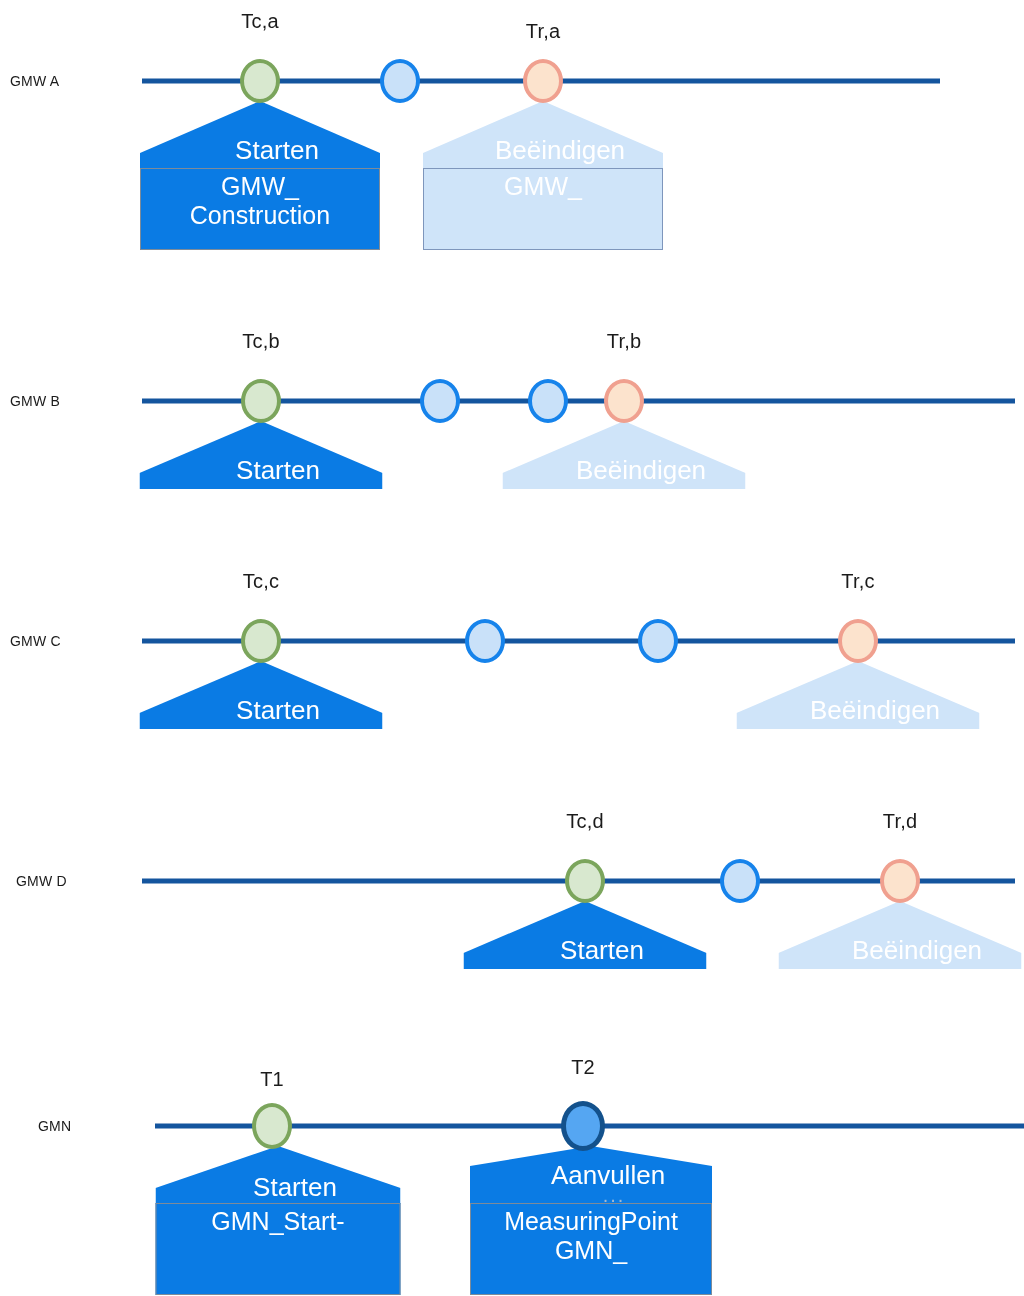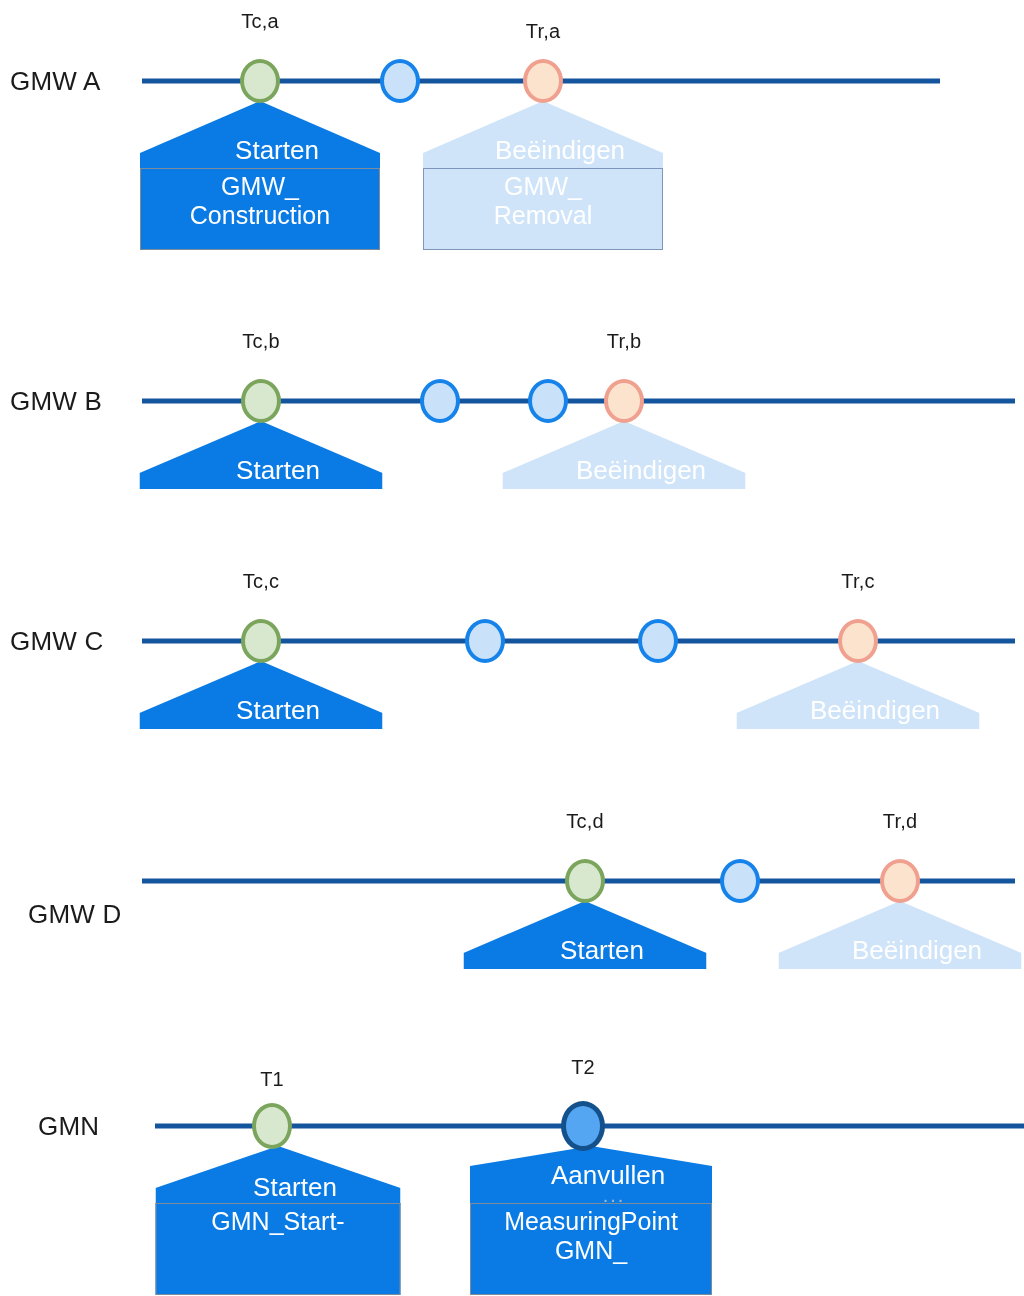--- a/index.html
+++ b/index.html
@@ -18,21 +18,21 @@
     overflow: hidden;
     background: #ffffff;
   }
   .row {
     position: absolute;
     left: 0;
     width: 1024px;
   }
   .row-label {
     position: absolute;
-    font-size: 26px;
+    font-size: 14px;
     color: #1b1b1b;
     white-space: nowrap;
     letter-spacing: 0.2px;
     transform: translateY(-50%);
   }
   .timeline {
     position: absolute;
     height: 5px;
     background: #14559E;
     transform: translateY(-50%);
@@ -141,21 +141,20 @@
 
     <div class="callout" style="left:543px;top:101px;width:240px;">
       <div class="pent" style="height:68px;">
         <svg viewBox="0 0 240 68" preserveAspectRatio="none" aria-hidden="true">
           <polygon points="120,0 240,52 240,68 0,68 0,52" fill="#CFE4F9"></polygon>
         </svg>
         <div class="pent-label" style="top:34px;">Beëindigen</div>
       </div>
       <div class="boxpart light" style="height:82px;">
         <div>GMW_</div>
-        <div>Removal</div>
       </div>
     </div>
 
     <div class="marker green" style="left:260px;top:81px;width:40px;height:44px;"></div>
     <div class="marker blue" style="left:400px;top:81px;width:40px;height:44px;"></div>
     <div class="marker peach" style="left:543px;top:81px;width:40px;height:44px;"></div>
   </div>
 
   <div class="row" style="top:320px;height:200px;">
     <div class="row-label" style="left:10px;top:81px;">GMW B</div>
@@ -213,21 +212,21 @@
       </div>
     </div>
 
     <div class="marker green" style="left:261px;top:81px;width:40px;height:44px;"></div>
     <div class="marker blue" style="left:485px;top:81px;width:40px;height:44px;"></div>
     <div class="marker blue" style="left:658px;top:81px;width:40px;height:44px;"></div>
     <div class="marker peach" style="left:858px;top:81px;width:40px;height:44px;"></div>
   </div>
 
   <div class="row" style="top:800px;height:200px;">
-    <div class="row-label" style="left:28px;top:81px;margin-top:33px;">GMW D</div>
+    <div class="row-label" style="left:16px;top:81px;">GMW D</div>
     <div class="timeline" style="left:142px;top:81px;width:873px;"></div>
 
     <div class="tick-label" style="left:585px;top:10px;">Tc,d</div>
     <div class="tick-label" style="left:900px;top:10px;">Tr,d</div>
 
     <div class="callout" style="left:585px;top:101px;width:243px;">
       <div class="pent" style="height:68px;">
         <svg viewBox="0 0 243 68" preserveAspectRatio="none" aria-hidden="true">
           <polygon points="121.5,0 243,52 243,68 0,68 0,52" fill="#0A7BE4"></polygon>
         </svg>

